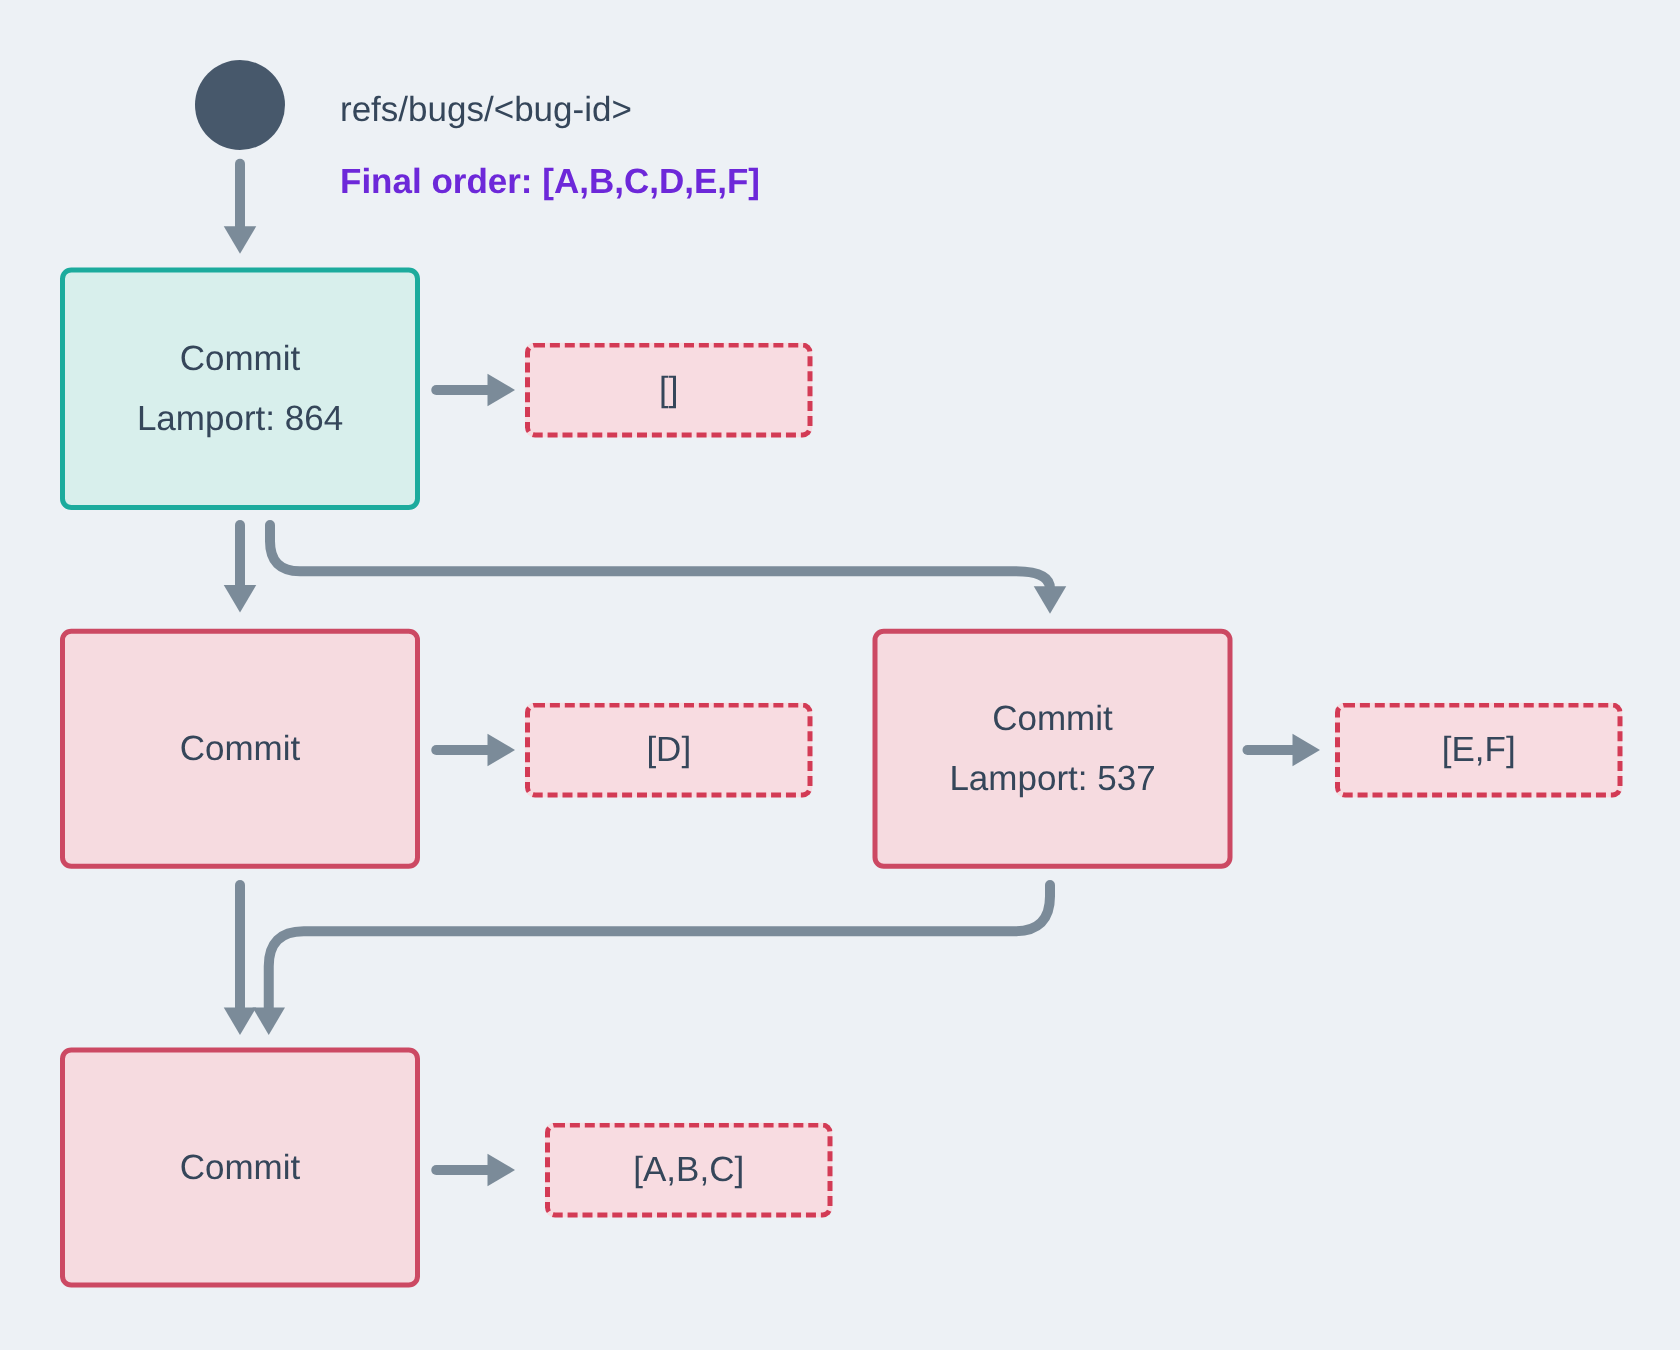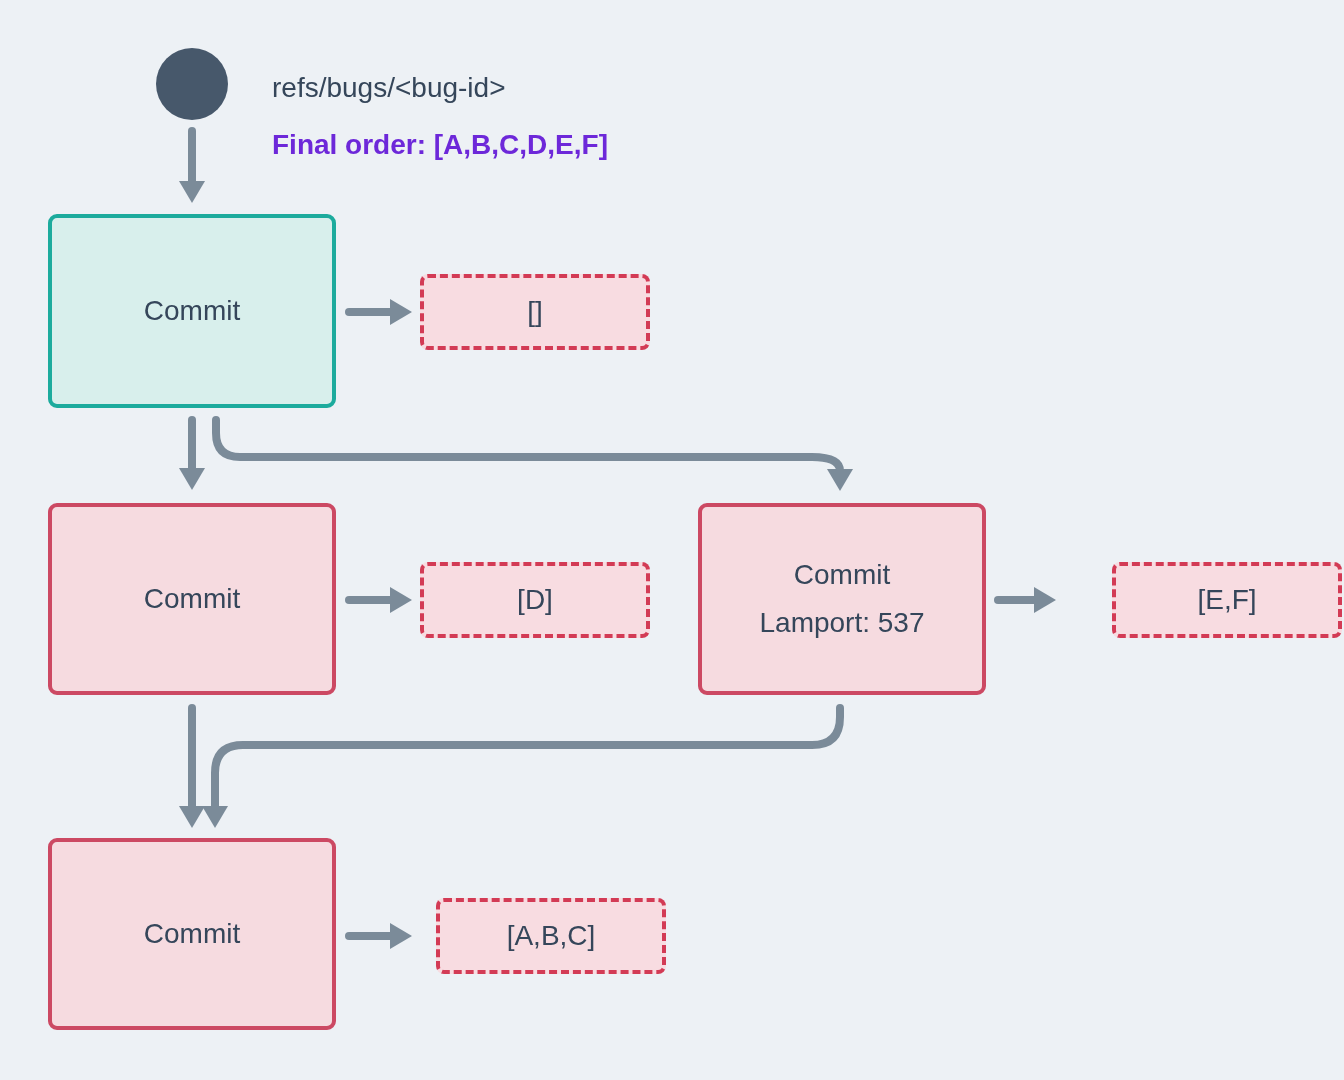--- a/index.html
+++ b/index.html
@@ -146,37 +146,38 @@
       <polygon class="edge-head" points="412,936 390,923 390,949"></polygon>
     </g>
   </svg>
 
   <div class="ref-circle"></div>
   <div class="ref-label">refs/bugs/&lt;bug-id&gt;</div>
   <div class="final-order">Final order: [A,B,C,D,E,F]</div>
 
   <div class="commit-box root" style="left:48px; top:214px; width:288px; height:194px;">
     <div class="commit-line">Commit</div>
+    <div class="commit-line">Lamport: 864</div>
   </div>
   <div class="ops-box" style="left:420px; top:274px; width:230px; height:76px;">
     <div class="ops-label">[]</div>
   </div>
 
   <div class="commit-box" style="left:48px; top:503px; width:288px; height:192px;">
     <div class="commit-line">Commit</div>
   </div>
   <div class="ops-box" style="left:420px; top:562px; width:230px; height:76px;">
     <div class="ops-label">[D]</div>
   </div>
 
   <div class="commit-box" style="left:698px; top:503px; width:288px; height:192px;">
     <div class="commit-line">Commit</div>
     <div class="commit-line">Lamport: 537</div>
   </div>
-  <div class="ops-box" style="left:1112px; top:562px; width:230px; height:76px;">
+  <div class="ops-box" style="left:1068px; top:562px; width:230px; height:76px;">
     <div class="ops-label">[E,F]</div>
   </div>
 
   <div class="commit-box" style="left:48px; top:838px; width:288px; height:192px;">
     <div class="commit-line">Commit</div>
   </div>
   <div class="ops-box" style="left:436px; top:898px; width:230px; height:76px;">
     <div class="ops-label">[A,B,C]</div>
   </div>
 

